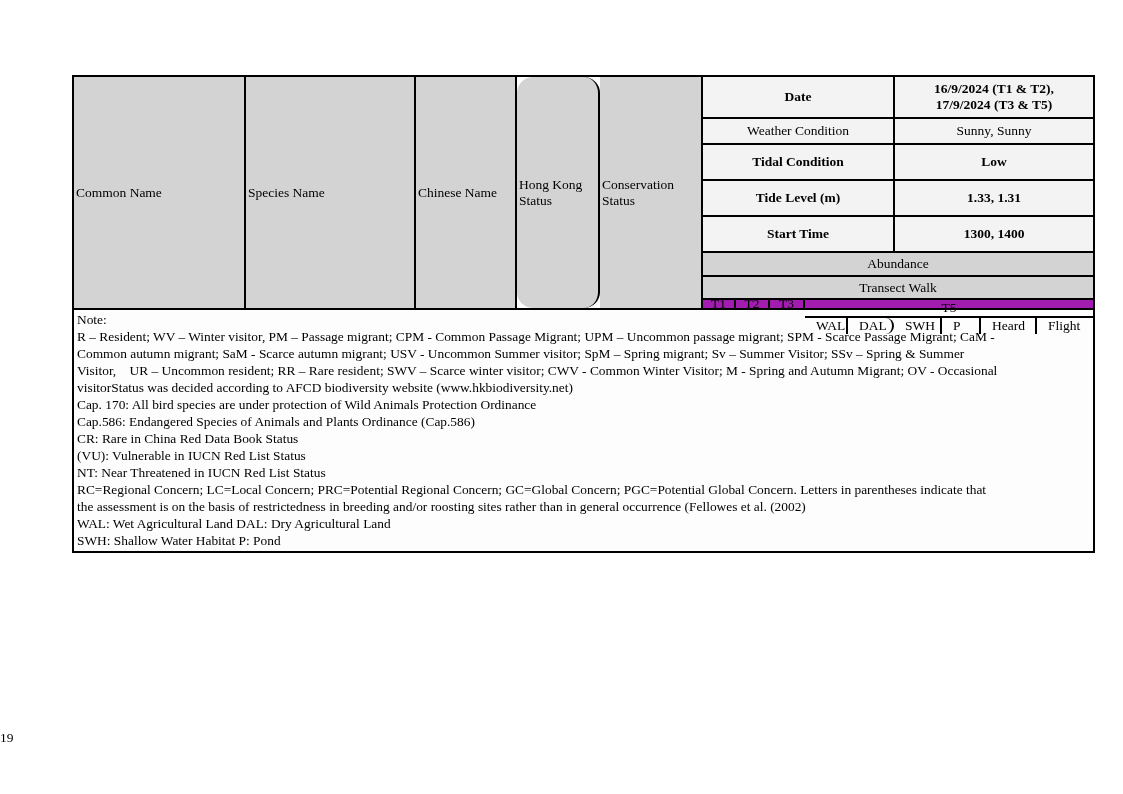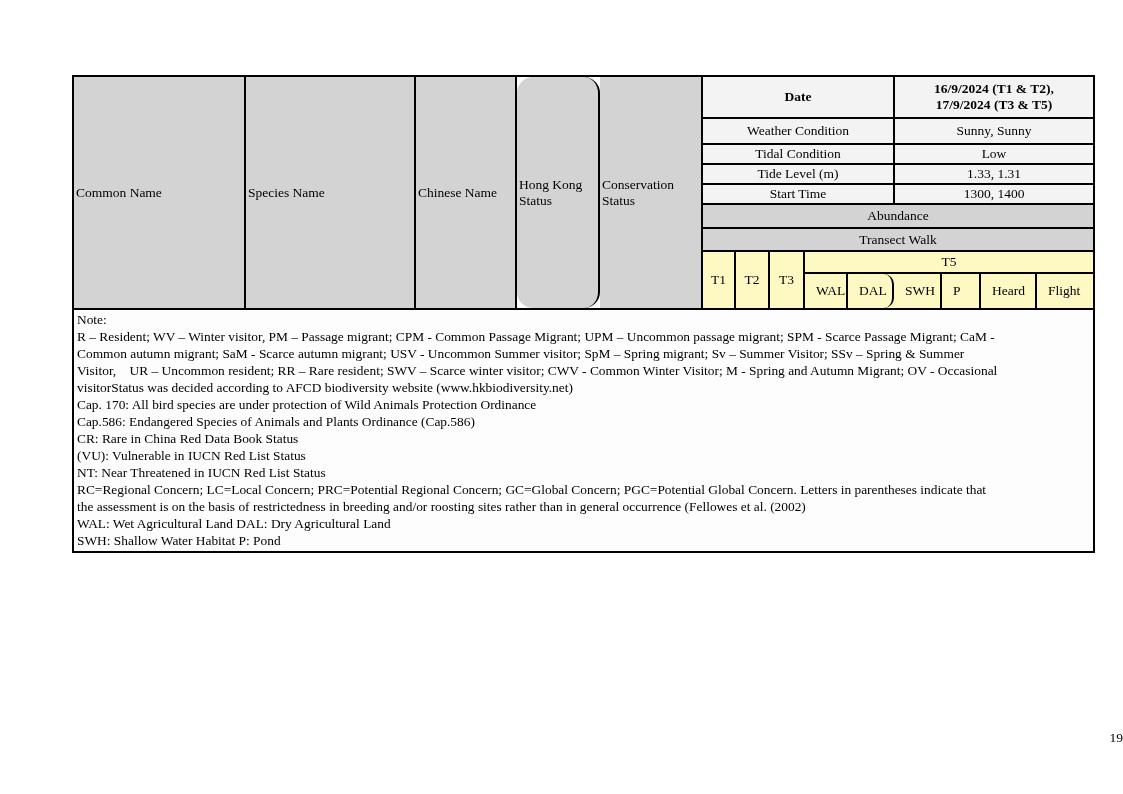--- a/index.html
+++ b/index.html
@@ -28,39 +28,39 @@
   }
   .col.common{width:172px;}
   .col.species{width:170px;}
   .col.chinese{width:101px;}
   .col.hk{width:83px;border-radius:16px;}
   .col.cons{width:103px;}
   .right{flex:1;display:flex;flex-direction:column;min-width:0;}
   .info-row{display:flex;border-bottom:2px solid #000;background:#f3f3f3;box-sizing:border-box;}
   .info-row.date-row{height:42px;font-weight:bold;}
   .info-row.h26{height:26px;}
-  .info-row.h24{height:20px;}
+  .info-row.h24{height:36px;font-weight:bold;}
   .info-label{
     width:192px;box-sizing:border-box;
     border-right:2px solid #000;
     display:flex;align-items:center;justify-content:center;
     text-align:center;font-size:13.5px;
   }
   .info-value{
     flex:1;display:flex;align-items:center;justify-content:center;
     text-align:center;font-size:13.5px;line-height:16px;padding:0 20px;
   }
   .band{
     box-sizing:border-box;height:24px;
     border-bottom:2px solid #000;background:#d3d3d3;
     display:flex;align-items:center;justify-content:center;
     font-size:13.5px;
   }
   .band.h23{height:23px;}
-  .transect-row{flex:1;display:flex;background:#fef9c3;min-height:0;}
+  .transect-row{flex:1;display:flex;background:#a21caf;min-height:0;}
   .t-cell{
     box-sizing:border-box;border-right:2px solid #000;
     display:flex;align-items:center;justify-content:center;
     font-size:13.5px;
   }
   .t-cell.t1{width:33px;}
   .t-cell.t2{width:34px;}
   .t-cell.t3{width:35px;}
   .t5-block{flex:1;display:flex;flex-direction:column;min-width:0;}
   .t5-head{
@@ -82,21 +82,21 @@
   .note-area{
     border-top:2px solid #000;
     background:#fdfdfd;
     padding:1px 4px 2px 3px;
     font-size:13.4px;line-height:17px;
     overflow:hidden;
   }
   .note-line{white-space:pre;}
   .page-footer{
     position:absolute;left:0;top:730px;width:1123px;
-    text-align:right;font-size:13.5px;
+    text-align:left;font-size:13.5px;
   }
 </style>
 </head>
 <body>
 
 <div class="page">
 
   <div class="doc-table">
 
     <div class="header-flex">

